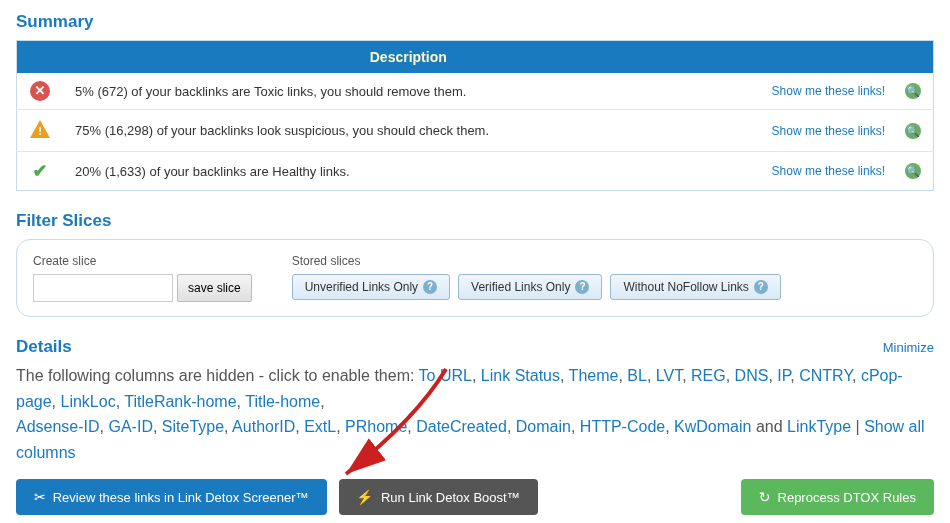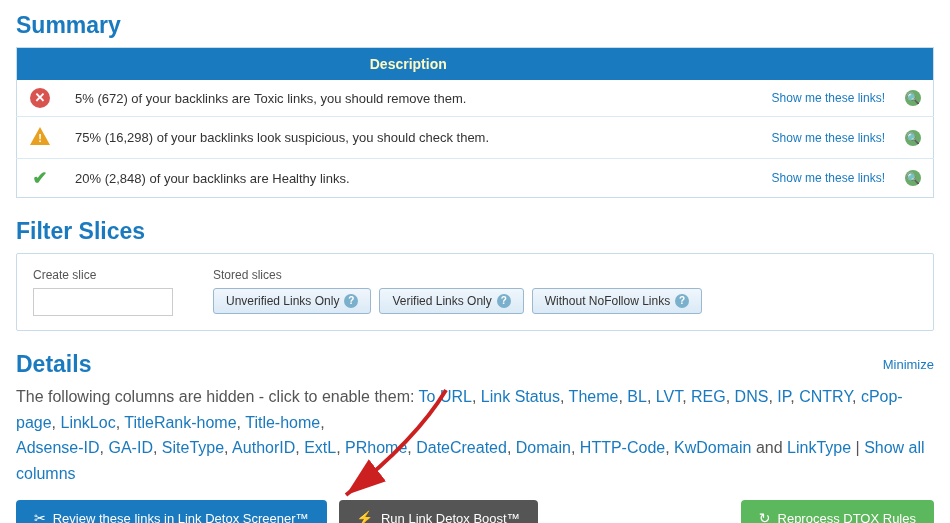--- a/index.html
+++ b/index.html
@@ -8,21 +8,21 @@
       font-size: 13px;
       background: #fff;
       color: #333;
       padding: 12px 16px;
       width: 950px;
     }
 
     
     .section-title {
       color: #1a7abf;
-      font-size: 23px;
+      font-size: 17px;
       font-weight: bold;
       margin-bottom: 8px;
     }
 
     .summary-table {
       width: 100%;
       border-collapse: collapse;
       border: 1px solid #c8dbe8;
       margin-bottom: 20px;
     }
@@ -96,21 +96,21 @@
       text-align: center;
       line-height: 16px;
       font-size: 11px;
     }
 
     
     .filter-box {
       border: 1px solid #c8dbe8;
       padding: 14px 16px;
       margin-bottom: 20px;
-      border-radius: 2px;
+      border-radius: 14px;
     }
 
     .filter-inner {
       display: flex;
       gap: 40px;
       align-items: flex-start;
     }
 
     .filter-label {
       font-size: 12px;
@@ -298,39 +298,40 @@
         <a href="#" class="show-link">
           <span>Show me these links!</span>
           <span class="magnifier-icon">🔍</span>
         </a>
       </td>
     </tr>
     <tr>
       <td class="icon-cell">
         <span class="icon-ok">✔</span>
       </td>
-      <td>20% (2,848) of your backlinks are Healthy links.</td>
+      <td>20% (1,633) of your backlinks are Healthy links.</td>
       <td class="action-cell">
         <a href="#" class="show-link">
           <span>Show me these links!</span>
           <span class="magnifier-icon">🔍</span>
         </a>
       </td>
     </tr>
   </tbody>
 </table>
 
 <h2 class="section-title">Filter Slices</h2>
 
 <div class="filter-box">
   <div class="filter-inner">
     <div class="create-slice">
       <div class="filter-label">Create slice</div>
       <div style="display:flex;align-items:center;">
         <input type="text" placeholder="" style="">
+        <button class="save-slice-btn">save slice</button>
       </div>
     </div>
     <div class="stored-slices-section">
       <div class="filter-label">Stored slices</div>
       <div class="stored-slices">
         <button class="slice-btn">
           <span>Unverified Links Only</span>
           <span class="help-icon">?</span>
         </button>
         <button class="slice-btn">

